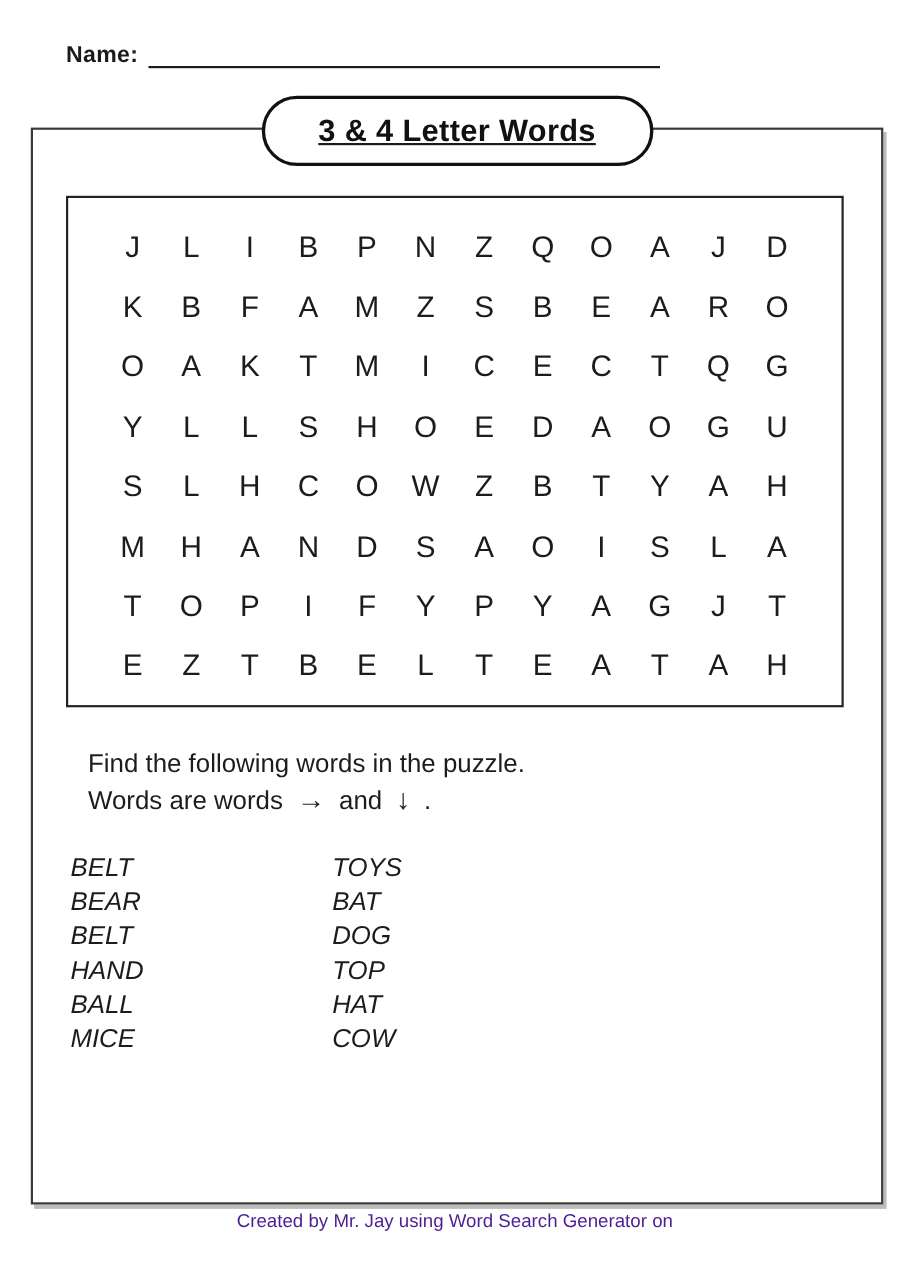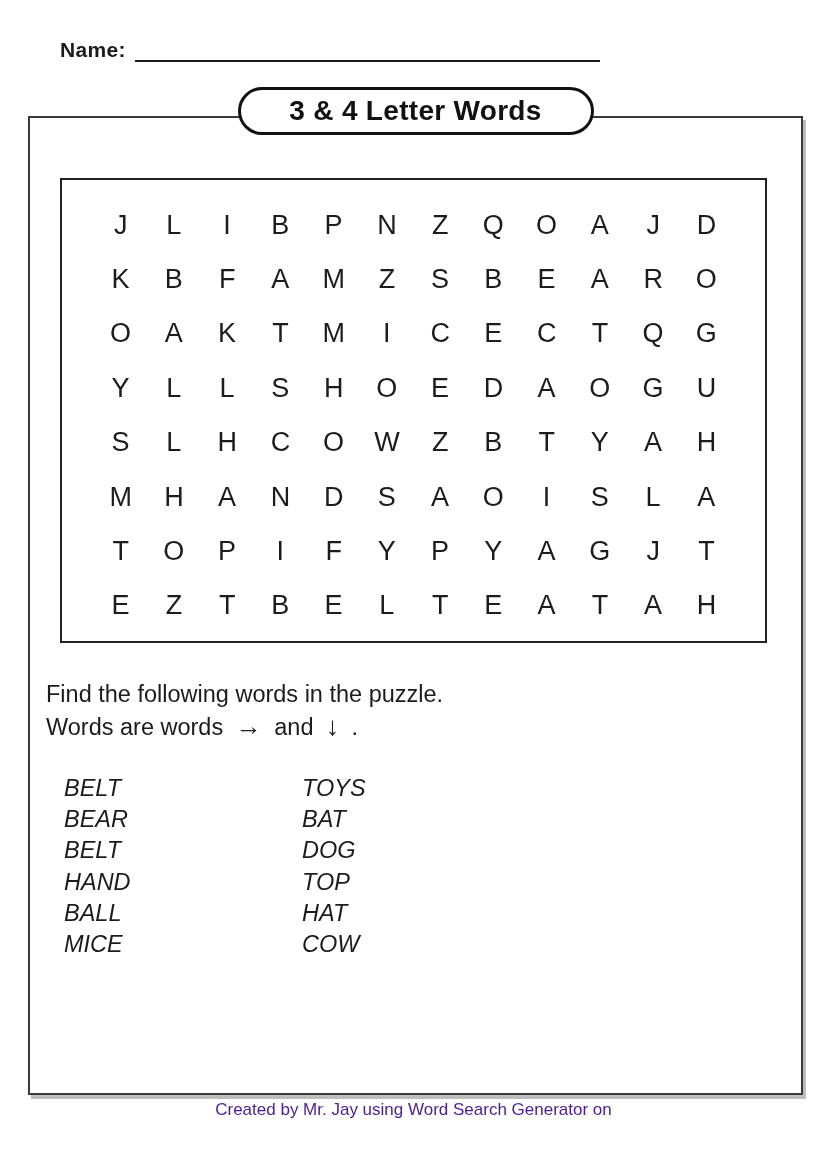--- a/index.html
+++ b/index.html
@@ -46,29 +46,30 @@
     box-shadow: 3px 4px 0 #bdbdbd;
   }
 
   
   .title-pill {
     position: absolute;
     left: 50%;
     transform: translateX(-50%);
     top: -31px;
     width: 356px;
-    height: 48px;
+    height: 64px;
     box-sizing: border-box;
     border: 3px solid #111111;
     border-radius: 32px;
     background: #ffffff;
     display: flex;
     align-items: center;
     justify-content: center;
     z-index: 2;
+    text-decoration: underline;
   }
   .title-text {
     font-size: 28px;
     font-weight: 700;
     letter-spacing: 0.3px;
     color: #111111;
   }
 
   
   .grid-box {
@@ -94,21 +95,21 @@
     align-items: center;
     justify-content: center;
     font-size: 27px;
     font-weight: 400;
     color: #1c1c1c;
   }
 
   
   .instructions {
     position: absolute;
-    left: 16px;
+    left: 50px;
     top: 560px;
     font-size: 23.5px;
     line-height: 32px;
     color: #1c1c1c;
     white-space: nowrap;
   }
   .arrow-glyph {
     font-weight: 700;
     font-size: 26px;
     margin: 0 6px;

